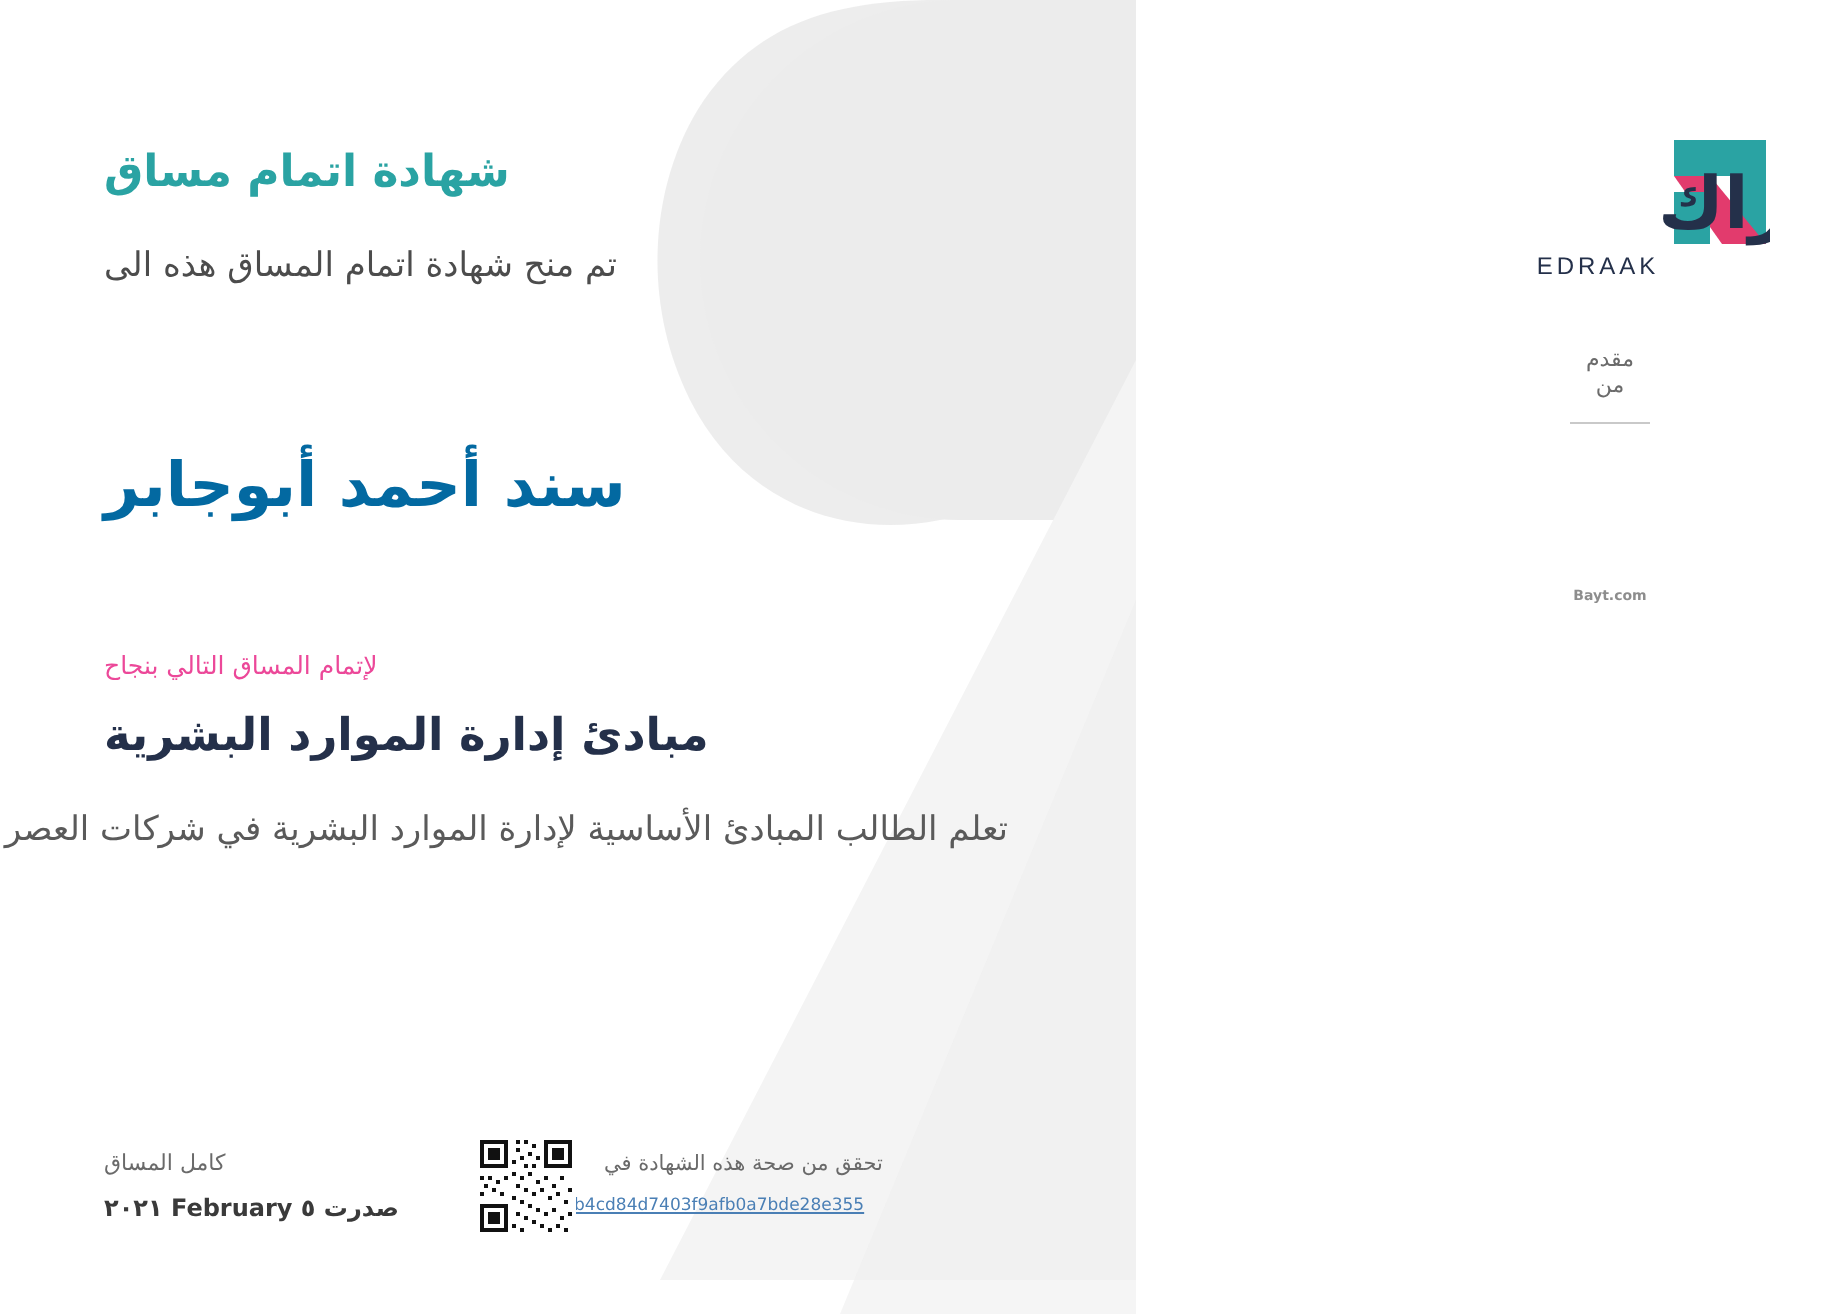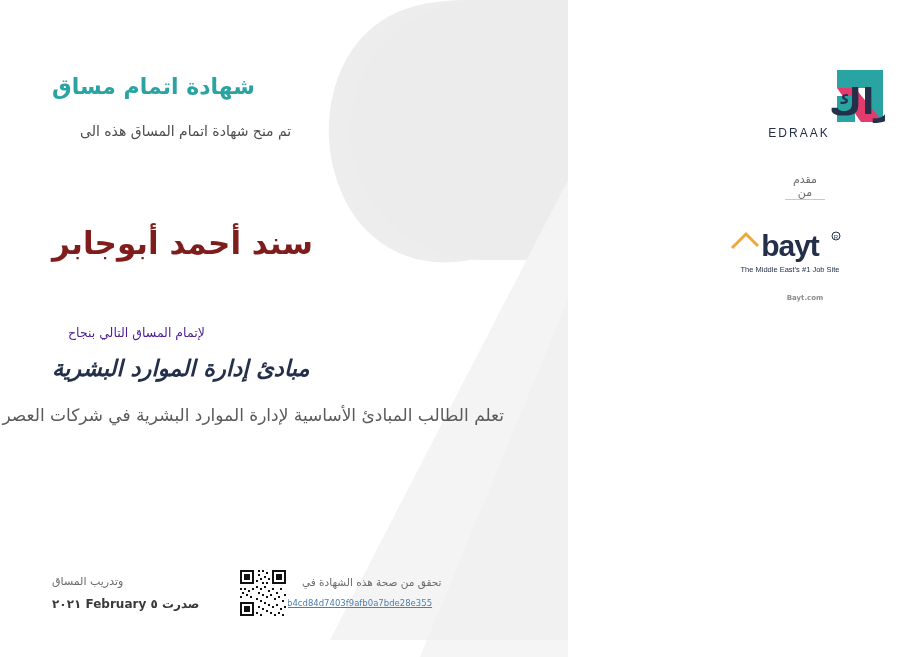--- a/index.html
+++ b/index.html
@@ -54,21 +54,21 @@
   .edraak-logo svg { display: block; }
 
   .provided-by {
     position: absolute;
     top: 173px;
     right: 98px;
     width: 40px;
     text-align: center;
     font-size: 11px;
     color: #6b6b6b;
-    padding-bottom: 0;
+    padding-bottom: 12px;
     border-bottom: 1px solid #c9c9c9;
     letter-spacing: 0;
   }
 
   .bayt-logo {
     position: absolute;
     top: 222px;
     right: 70px;
     width: 125px;
     height: 56px;
@@ -104,51 +104,49 @@
     font-size: 22px;
     font-weight: bold;
     color: #2aa3a3;
     letter-spacing: 0.5px;
   }
 
   .cert-subtitle {
     position: absolute;
     top: 123px;
     left: 52px;
-    font-size: 14px;
+    font-size: 17px;
     color: #4c4c4c;
-    margin-left: 28px;
   }
 
   .student-name {
     position: absolute;
     top: 225px;
     left: 52px;
     font-size: 31px;
     font-weight: bold;
-    color: #7f1d1d;
+    color: #0369a1;
     letter-spacing: 0.3px;
   }
 
   .completion-line {
     position: absolute;
     top: 325px;
-    left: 68px;
+    left: 52px;
     font-size: 12.5px;
-    color: #4c1d95;
+    color: #ec4899;
   }
 
   .course-name {
     position: absolute;
     top: 355px;
     left: 52px;
     font-size: 22.5px;
     font-weight: bold;
     color: #24304a;
-    font-style: italic;
   }
 
   .course-desc {
     position: absolute;
     top: 402px;
     left: 52px;
     width: 420px;
     font-size: 17px;
     line-height: 1.62;
     color: #5a5a5a;
@@ -231,48 +229,39 @@
 
         <text x="114" y="52" text-anchor="end" font-family="DejaVu Sans, sans-serif" font-size="36" font-weight="bold" fill="#24304a" direction="rtl">إدراك</text>
 
         <text x="84" y="75" text-anchor="middle" font-family="Liberation Sans, sans-serif" font-size="12" letter-spacing="2" fill="#24304a">EDRAAK</text>
         <line x1="6" y1="62" x2="168" y2="62" stroke="#24304a" stroke-width="0"></line>
       </svg>
     </div>
 
     <div class="provided-by">مقدم من</div>
 
-    <div class="bayt-logo">
-      <svg width="125" height="56" viewBox="0 0 125 56" xmlns="http://www.w3.org/2000/svg">
-        <path d="M4 26 L18 12 L30 24" fill="none" stroke="#f0a63c" stroke-width="3"></path>
-        <text x="62" y="34" text-anchor="middle" font-family="Liberation Sans, sans-serif" font-size="30" font-weight="bold" fill="#24304a" letter-spacing="-1">bayt</text>
-        <circle cx="108" cy="14" r="4" fill="none" stroke="#24304a" stroke-width="1"></circle>
-        <text x="108" y="17" text-anchor="middle" font-family="Liberation Sans, sans-serif" font-size="6" fill="#24304a">R</text>
-        <text x="62" y="50" text-anchor="middle" font-family="Liberation Sans, sans-serif" font-size="7.5" fill="#24304a">The Middle East's #1 Job Site</text>
-      </svg>
-    </div>
 
     <div class="bayt-caption">Bayt.com</div>
   </div>
 
   <div class="main-col">
 
     <div class="cert-title">شهادة اتمام مساق</div>
     <div class="cert-subtitle">تم منح شهادة اتمام المساق هذه الى</div>
 
     <div class="student-name">سند أحمد أبوجابر</div>
 
     <div class="completion-line">لإتمام المساق التالي بنجاح</div>
     <div class="course-name">مبادئ إدارة الموارد البشرية</div>
 
     <div class="course-desc">
       <div>تعلم الطالب المبادئ الأساسية لإدارة الموارد البشرية في شركات العصر الحديث.</div>
     </div>
 
-    <div class="footer-course-label">وتدريب المساق</div>
+    <div class="footer-course-label">كامل المساق</div>
     <div class="footer-course-date">صدرت ٥ February ٢٠٢١</div>
 
     <div class="verify-label">تحقق من صحة هذه الشهادة في</div>
     <div class="verify-hash">0fe0b4cd84d7403f9afb0a7bde28e355</div>
 
     <div class="qr-box">
       <svg width="50" height="50" viewBox="0 0 50 50" xmlns="http://www.w3.org/2000/svg">
         <rect width="50" height="50" fill="#ffffff"></rect>
         <g fill="#111111">
           <rect x="2" y="2" width="14" height="14"></rect>

